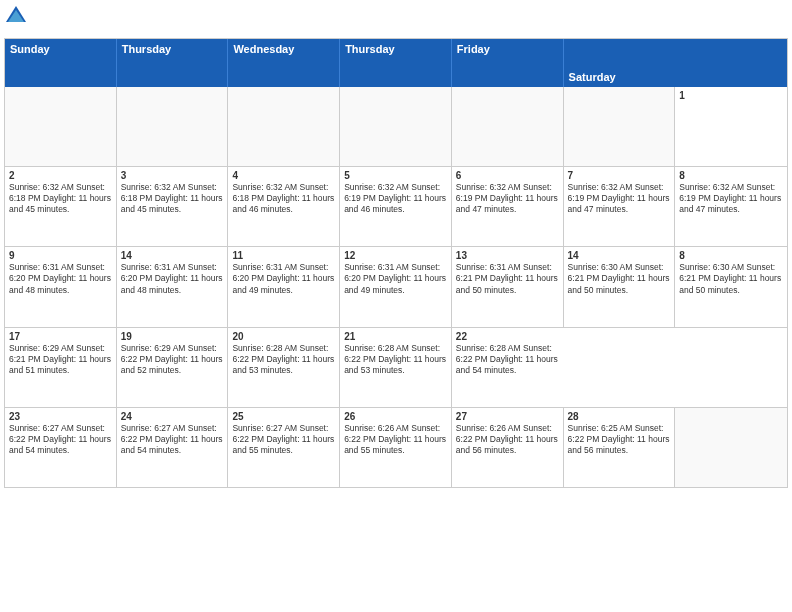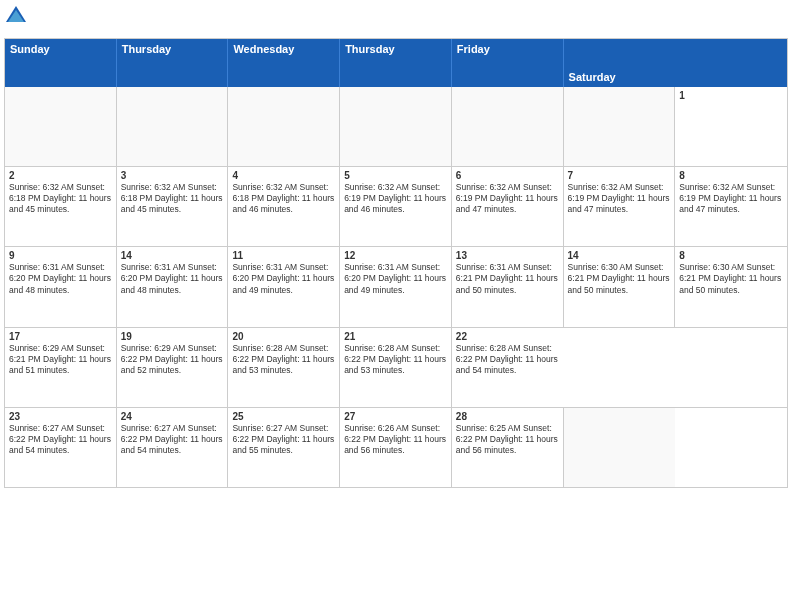--- a/index.html
+++ b/index.html
@@ -311,20 +311,27 @@
 and 54 minutes.</div>
           </div>
           <div class="day-cell">
             <span class="day-number">25</span>
             <div class="day-info">Sunrise: 6:27 AM
 Sunset: 6:22 PM
 Daylight: 11 hours
 and 55 minutes.</div>
           </div>
           <div class="day-cell">
+            <span class="day-number">26</span>
+            <div class="day-info">Sunrise: 6:26 AM
+Sunset: 6:22 PM
+Daylight: 11 hours
+and 55 minutes.</div>
+          </div>
+          <div class="day-cell">
             <span class="day-number">27</span>
             <div class="day-info">Sunrise: 6:26 AM
 Sunset: 6:22 PM
 Daylight: 11 hours
 and 56 minutes.</div>
           </div>
           <div class="day-cell">
             <span class="day-number">28</span>
             <div class="day-info">Sunrise: 6:25 AM
 Sunset: 6:22 PM

